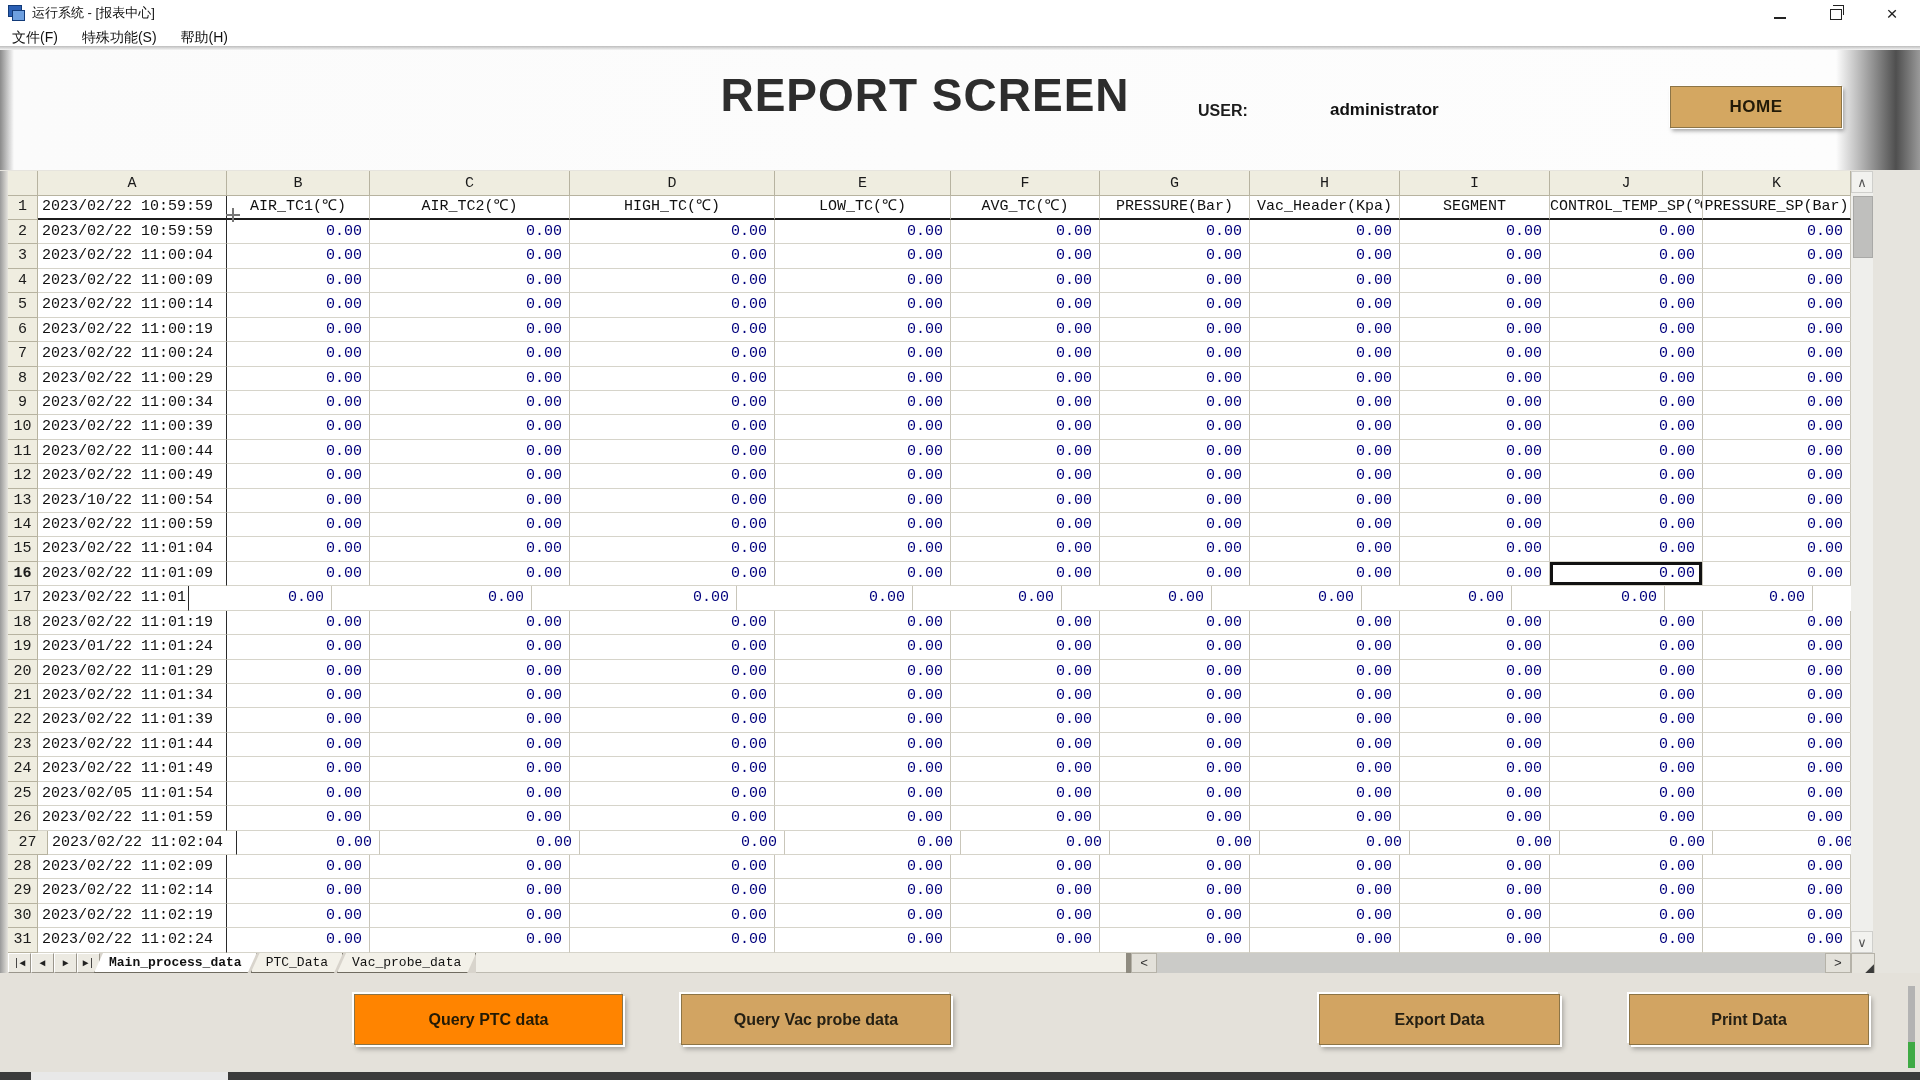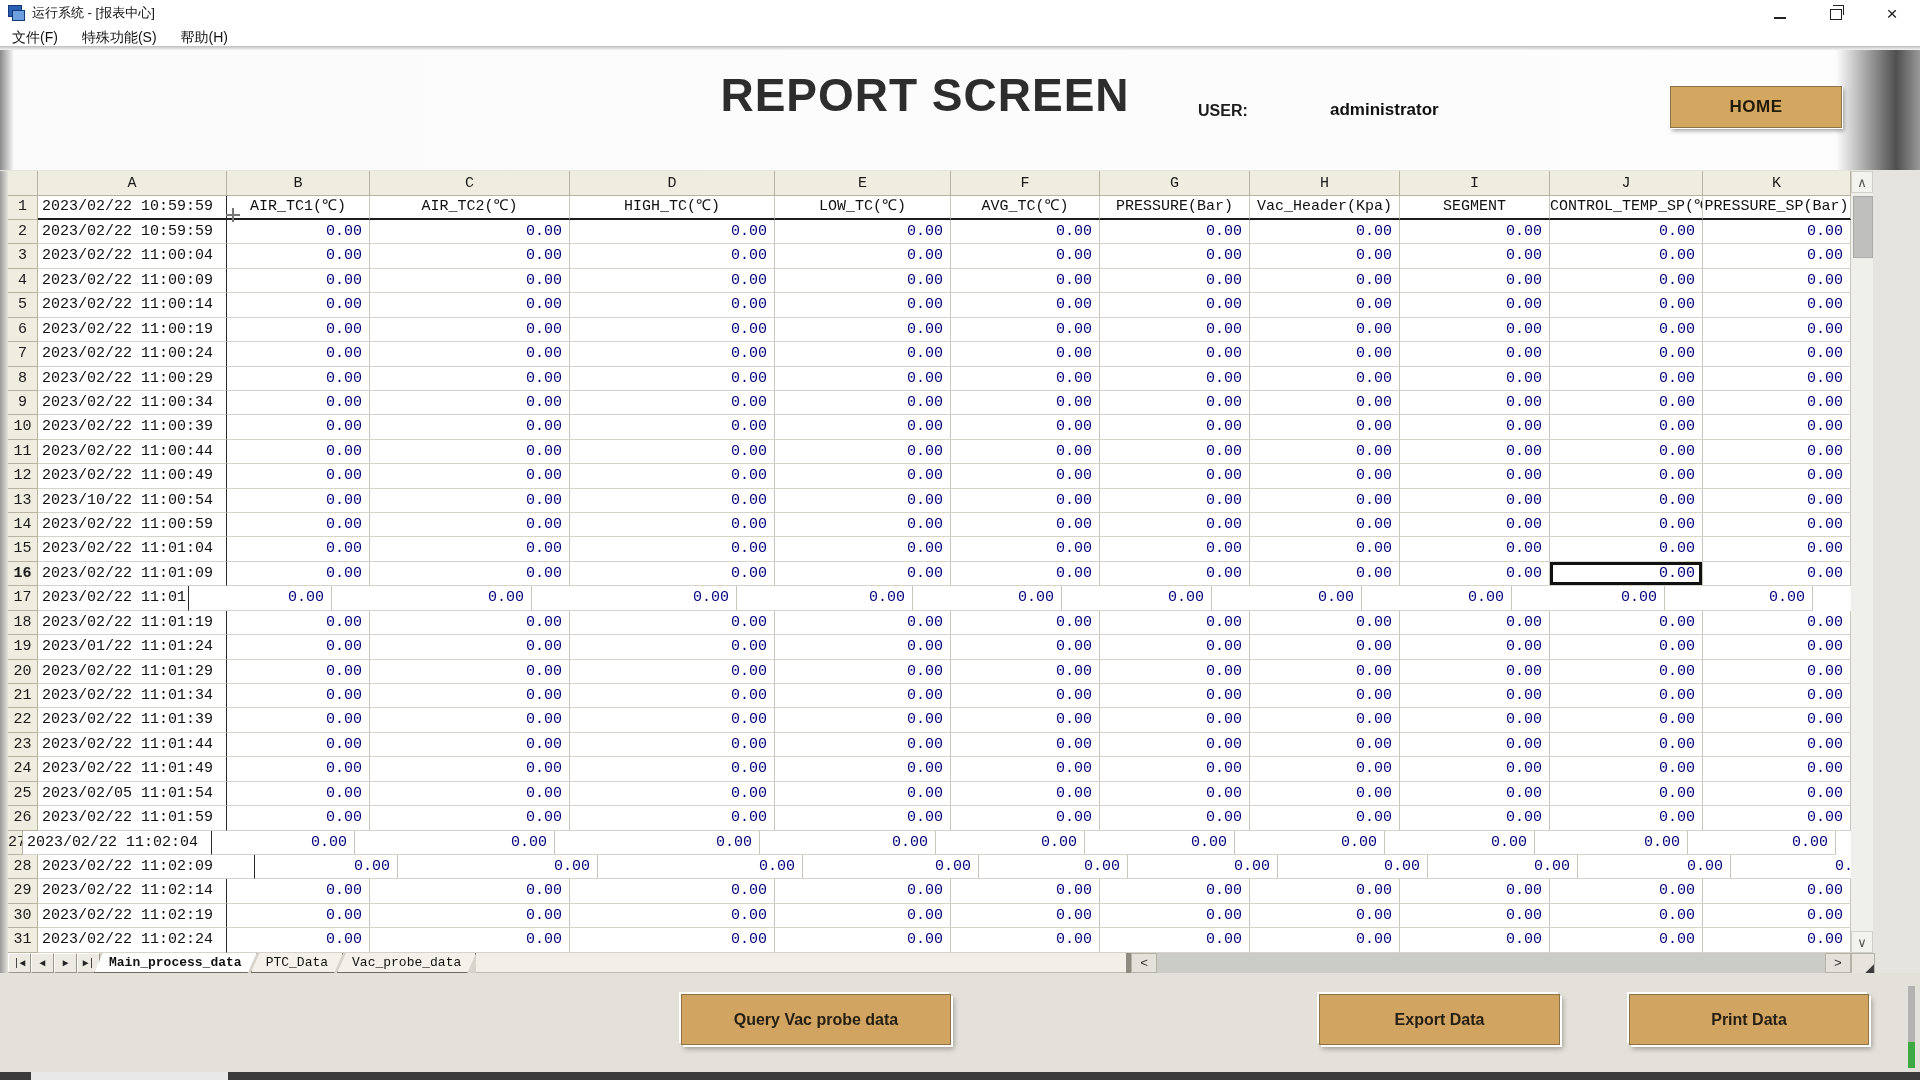--- a/index.html
+++ b/index.html
@@ -529,36 +529,36 @@
       <div class="g-cell val" style="width:205px">0.00</div>
       <div class="g-cell val" style="width:176px">0.00</div>
       <div class="g-cell val" style="width:149px">0.00</div>
       <div class="g-cell val" style="width:150px">0.00</div>
       <div class="g-cell val" style="width:150px">0.00</div>
       <div class="g-cell val" style="width:150px">0.00</div>
       <div class="g-cell val" style="width:153px">0.00</div>
       <div class="g-cell val" style="width:148px">0.00</div>
     </div>
     <div class="g-row data-row">
-      <div class="g-cell rowhdr" style="width:15px">27</div>
+      <div class="g-cell rowhdr" style="width:40px">27</div>
       <div class="g-cell cell-a" style="width:189px">2023/02/22 11:02:04</div>
       <div class="g-cell val" style="width:143px">0.00</div>
       <div class="g-cell val" style="width:200px">0.00</div>
       <div class="g-cell val" style="width:205px">0.00</div>
       <div class="g-cell val" style="width:176px">0.00</div>
       <div class="g-cell val" style="width:149px">0.00</div>
       <div class="g-cell val" style="width:150px">0.00</div>
       <div class="g-cell val" style="width:150px">0.00</div>
       <div class="g-cell val" style="width:150px">0.00</div>
       <div class="g-cell val" style="width:153px">0.00</div>
       <div class="g-cell val" style="width:148px">0.00</div>
     </div>
     <div class="g-row data-row">
       <div class="g-cell rowhdr" style="width:30px">28</div>
-      <div class="g-cell cell-a" style="width:217px">2023/02/22 11:02:09</div>
+      <div class="g-cell cell-a" style="width:189px">2023/02/22 11:02:09</div>
       <div class="g-cell val" style="width:143px">0.00</div>
       <div class="g-cell val" style="width:200px">0.00</div>
       <div class="g-cell val" style="width:205px">0.00</div>
       <div class="g-cell val" style="width:176px">0.00</div>
       <div class="g-cell val" style="width:149px">0.00</div>
       <div class="g-cell val" style="width:150px">0.00</div>
       <div class="g-cell val" style="width:150px">0.00</div>
       <div class="g-cell val" style="width:150px">0.00</div>
       <div class="g-cell val" style="width:153px">0.00</div>
       <div class="g-cell val" style="width:148px">0.00</div>
@@ -627,20 +627,21 @@
     </div>
   <div id="tab-fill"></div>
   <div id="tab-split"></div>
   <div id="hs-left">&lt;</div>
   <div id="hs-track"></div>
   <div id="hs-right">&gt;</div>
 </div>
 <div id="corner-grip">◢</div>
 
 <div id="footer">
+  <div id="fb-1" class="foot-btn">Query PTC data</div>
   <div id="fb-3" class="foot-btn">Export Data</div>
   <div id="fb-2" class="foot-btn">Query Vac probe data</div>
   <div id="fb-4" class="foot-btn">Print Data</div>
 </div>
 
 <div id="edge-track"></div>
 <div id="edge-green"></div>
 <div id="bottomstrip">
     <div class="lightseg"></div>
   </div>

